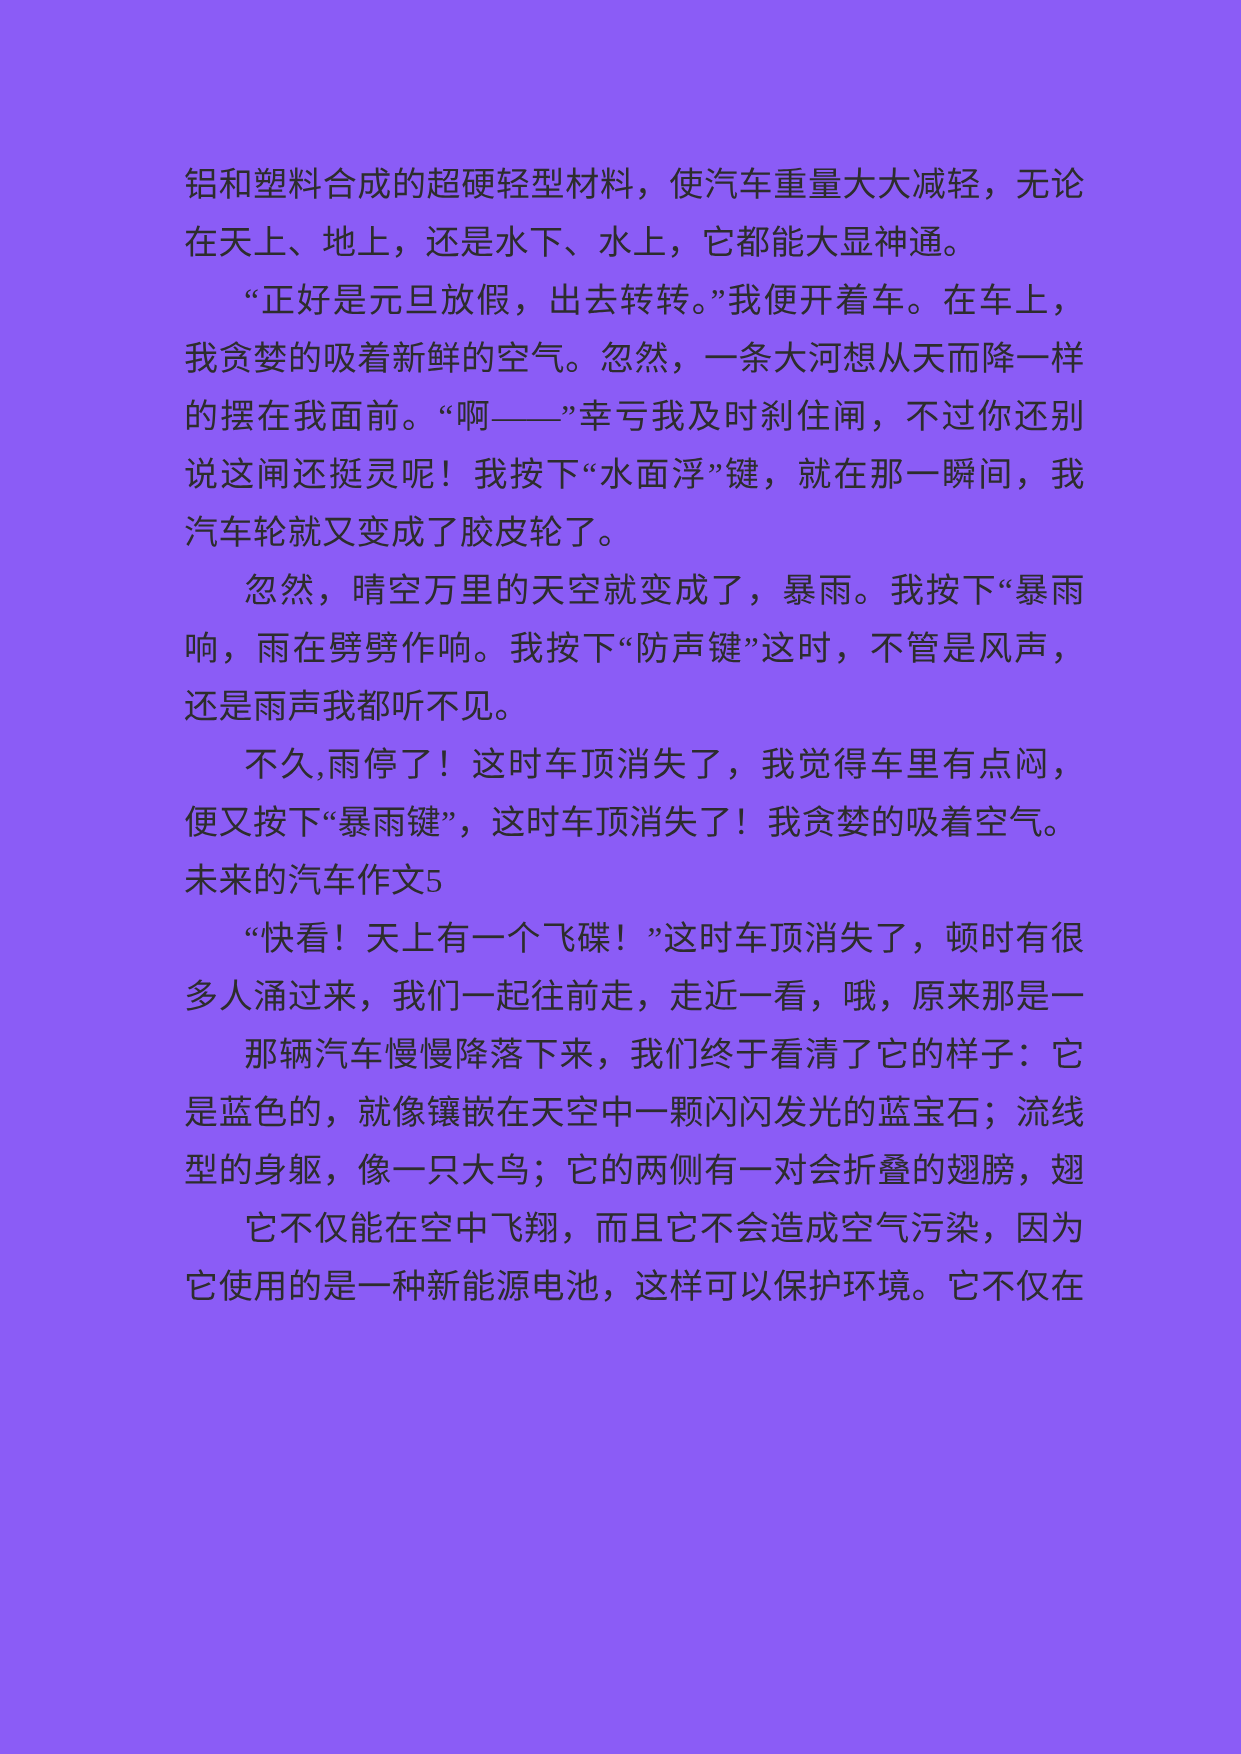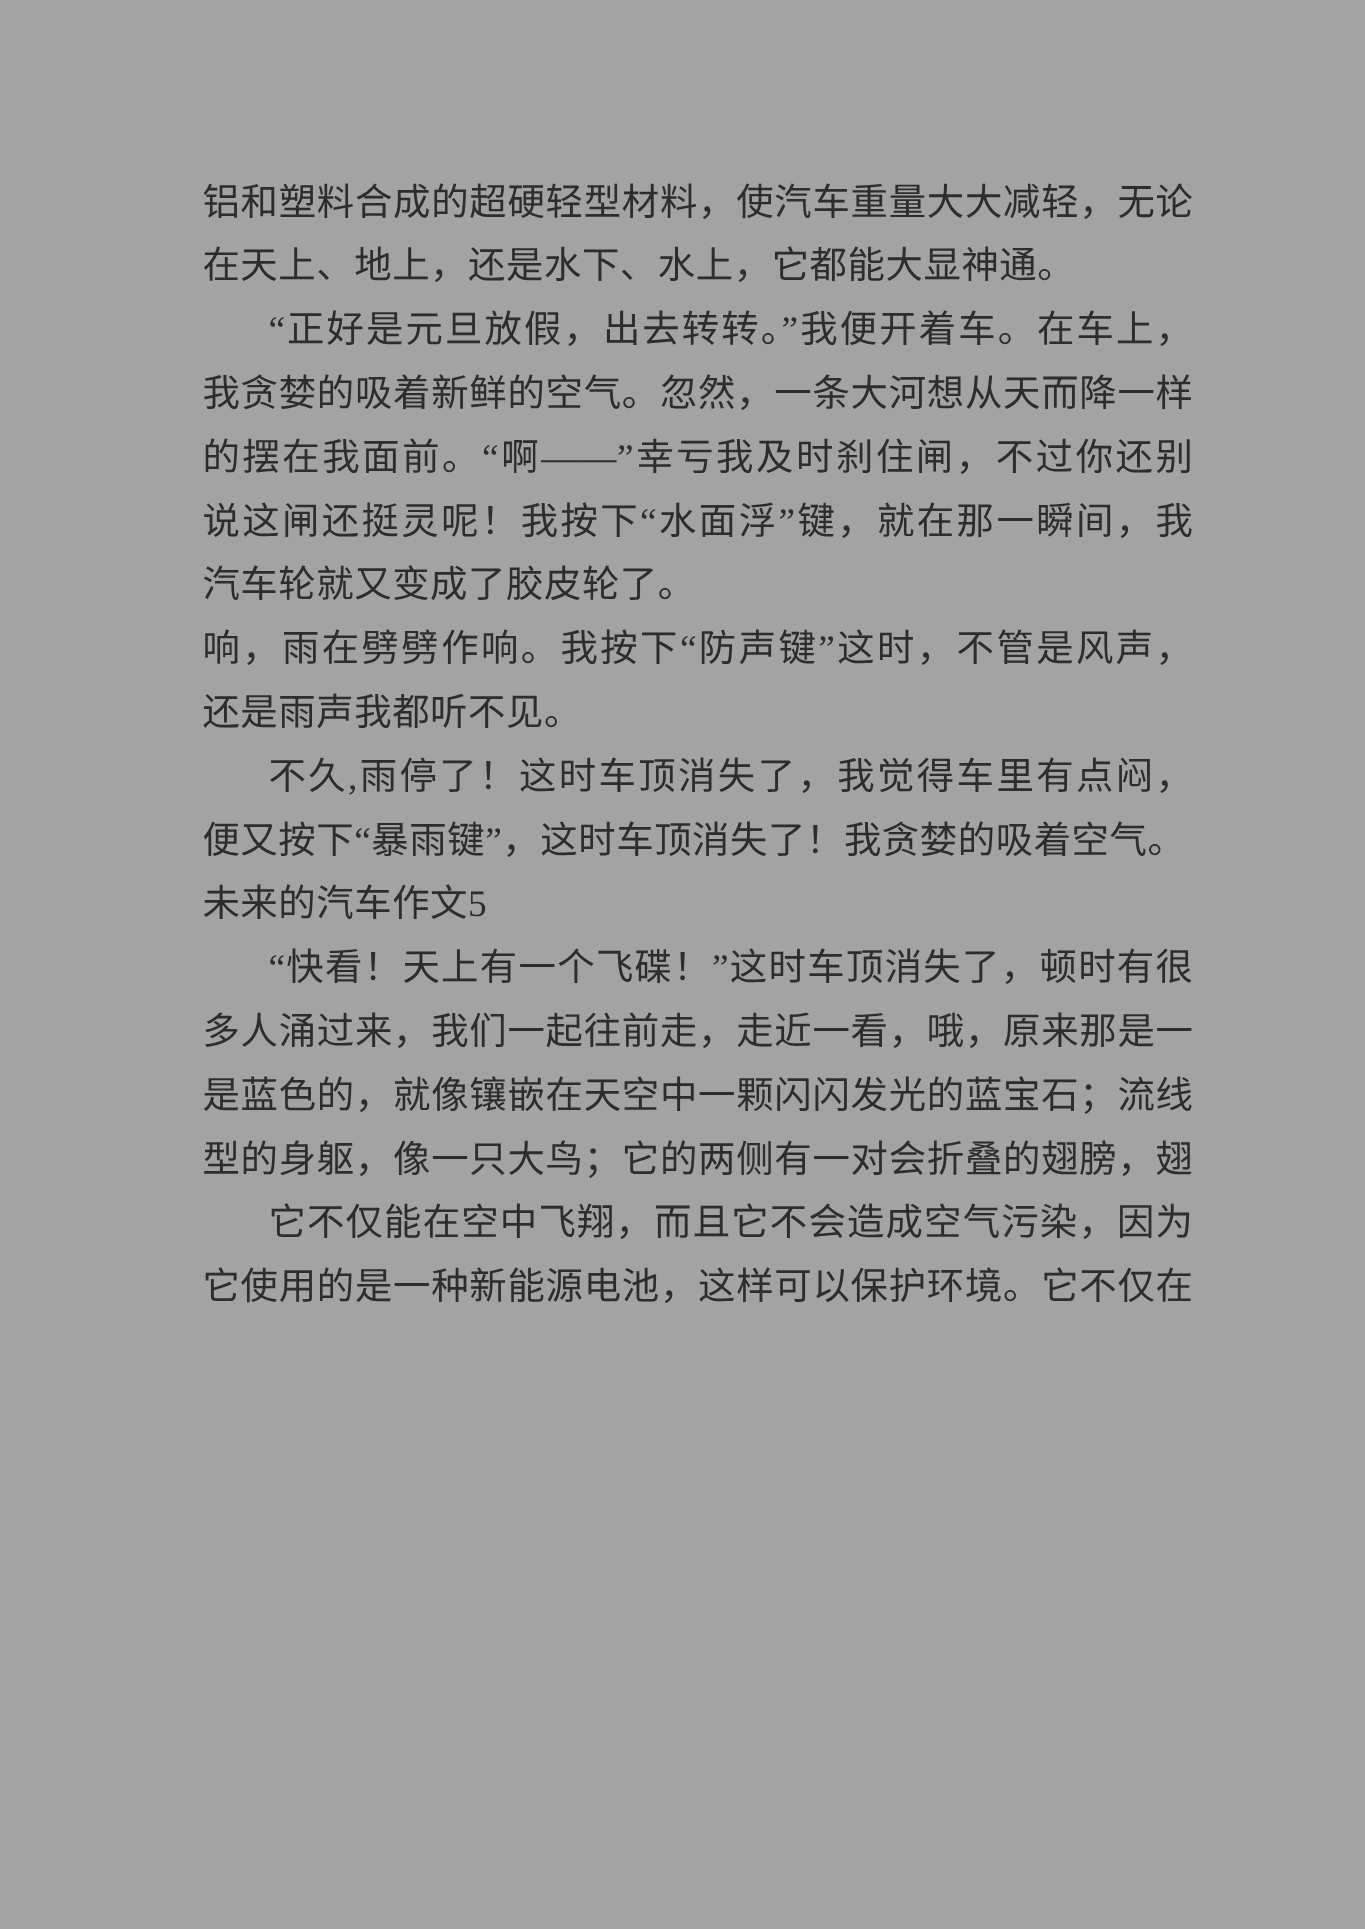--- a/index.html
+++ b/index.html
@@ -4,21 +4,21 @@
 <style>
   html, body {
     margin: 0;
     padding: 0;
     background: #ffffff;
   }
   .page {
     position: relative;
     width: 1241px;
     height: 1754px;
-    background: #a3a3a3;
+    background: #8b5cf6;
     overflow: hidden;
   }
   .text-block {
     position: absolute;
     left: 184px;
     top: 156px;
     width: 901px;
     font-family: "Liberation Serif", "DejaVu Serif", serif;
     font-size: 34px;
     line-height: 58px;
@@ -45,25 +45,27 @@
 
 <div class="page">
   <div class="text-block" style="color: rgb(45, 45, 45);">
       <div class="line fill">铝和塑料合成的超硬轻型材料，使汽车重量大大减轻，无论</div>
       <div class="line">在天上、地上，还是水下、水上，它都能大显神通。</div>
       <div class="line indent fill">“正好是元旦放假，出去转转。”我便开着车。在车上，</div>
       <div class="line fill">我贪婪的吸着新鲜的空气。忽然，一条大河想从天而降一样</div>
       <div class="line fill">的摆在我面前。“啊——”幸亏我及时刹住闸，不过你还别</div>
       <div class="line fill">说这闸还挺灵呢！我按下“水面浮”键，就在那一瞬间，我</div>
       <div class="line">汽车轮就又变成了胶皮轮了。</div>
+      <div class="line indent fill">忽然，晴空万里的天空就变成了，暴雨。我按下“暴雨</div>
       <div class="line fill">响，雨在劈劈作响。我按下“防声键”这时，不管是风声，</div>
       <div class="line">还是雨声我都听不见。</div>
       <div class="line indent fill">不久,雨停了！这时车顶消失了，我觉得车里有点闷，</div>
       <div class="line">便又按下“暴雨键”，这时车顶消失了！我贪婪的吸着空气。</div>
       <div class="line">未来的汽车作文5</div>
       <div class="line indent fill">“快看！天上有一个飞碟！”这时车顶消失了，顿时有很</div>
       <div class="line fill">多人涌过来，我们一起往前走，走近一看，哦，原来那是一</div>
+      <div class="line indent fill">那辆汽车慢慢降落下来，我们终于看清了它的样子：它</div>
       <div class="line fill">是蓝色的，就像镶嵌在天空中一颗闪闪发光的蓝宝石；流线</div>
       <div class="line fill">型的身躯，像一只大鸟；它的两侧有一对会折叠的翅膀，翅</div>
       <div class="line indent fill">它不仅能在空中飞翔，而且它不会造成空气污染，因为</div>
       <div class="line fill">它使用的是一种新能源电池，这样可以保护环境。它不仅在</div>
     </div>
 </div>
 
 </body></html>

